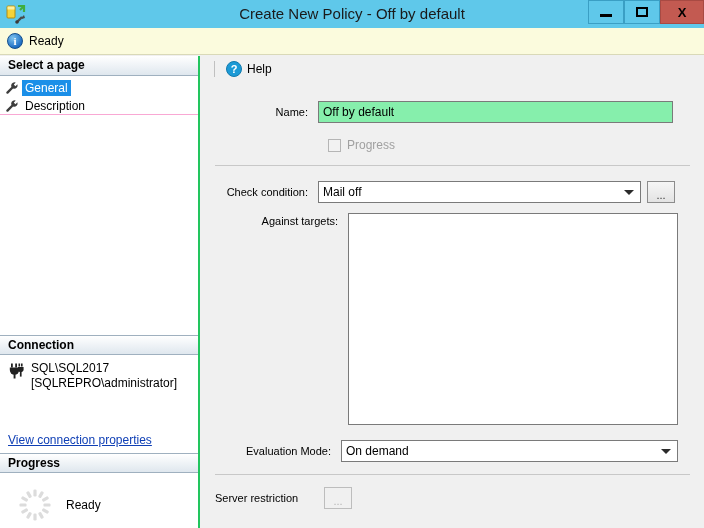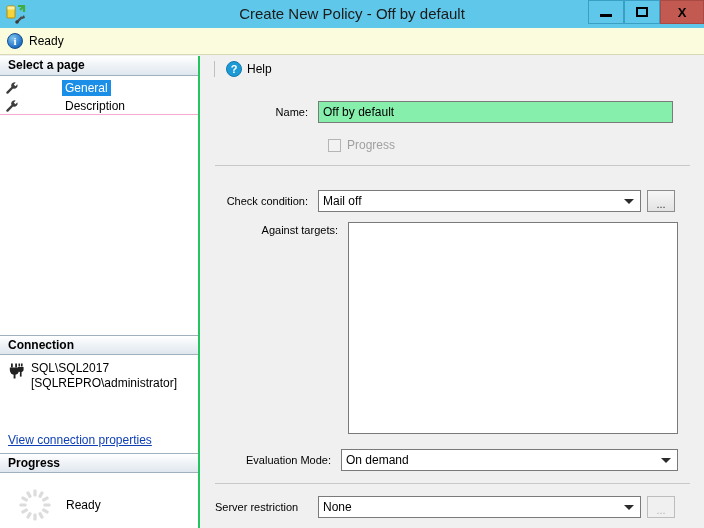--- a/index.html
+++ b/index.html
@@ -95,21 +95,21 @@
     background: linear-gradient(to bottom, #ffffff 0%, #dfe7ee 100%);
     border-top: 1px solid #9fb0bf;
     border-bottom: 1px solid #9fb0bf;
     font-weight: bold; font-size: 12px;
     padding-left: 8px; line-height: 19px;
   }
   .section-head.first { border-top: none; }
   .page-list { background: #fff; padding: 3px 0 0 4px; }
   .page-item {
     display: flex; align-items: center;
-    height: 17px; margin-bottom: 1px; gap: 40px;
+    height: 17px; margin-bottom: 1px;
   }
   .page-item .lbl {
     padding: 1px 3px 1px 3px;
     font-size: 12px; line-height: 14px;
   }
   .page-item.selected .lbl {
     background: #1b8fe8; color: #fff;
   }
   .wrench-icon { width: 16px; height: 16px; flex: 0 0 auto; margin-right: 2px; }
 
@@ -344,21 +344,21 @@
         <div class="txtbox" style="width:355px;">Off by default</div>
       </div>
 
       <div class="row" style="margin-top:15px; padding-left:127px;">
         <span class="chk"></span>
         <span class="chk-label">Progress</span>
       </div>
 
       <div class="hr" style="margin:13px 14px 0 14px;"></div>
 
-      <div class="row" style="margin-top:24px;">
+      <div class="row" style="margin-top:15px;">
         <div class="lab" style="width:117px;">Check condition:</div>
         <div class="combo" style="width:323px;">
           <span>Mail off</span>
           <span class="arrow"></span>
         </div>
         <div class="ellipsis-btn" style="margin-left:6px;">...</div>
       </div>
 
       <div class="row" style="margin-top:10px; align-items:flex-start;">
         <div class="lab" style="width:147px; padding-top:2px;">Against targets:</div>
@@ -370,22 +370,18 @@
         <div class="combo" style="width:337px;">
           <span>On demand</span>
           <span class="arrow"></span>
         </div>
       </div>
 
       <div class="hr" style="margin:12px 14px 0 14px;"></div>
 
       <div class="row" style="margin-top:12px;">
         <div class="lab" style="width:117px; text-align:left; padding-left:14px; padding-right:0;">Server restriction</div>
-        <div class="combo" style="width:323px;">
-          <span>None</span>
-          <span class="arrow"></span>
-        </div>
         <div class="ellipsis-btn disabled" style="margin-left:6px;">...</div>
       </div>
 
     </div>
   </div>
 </div>
 
 </body></html>

